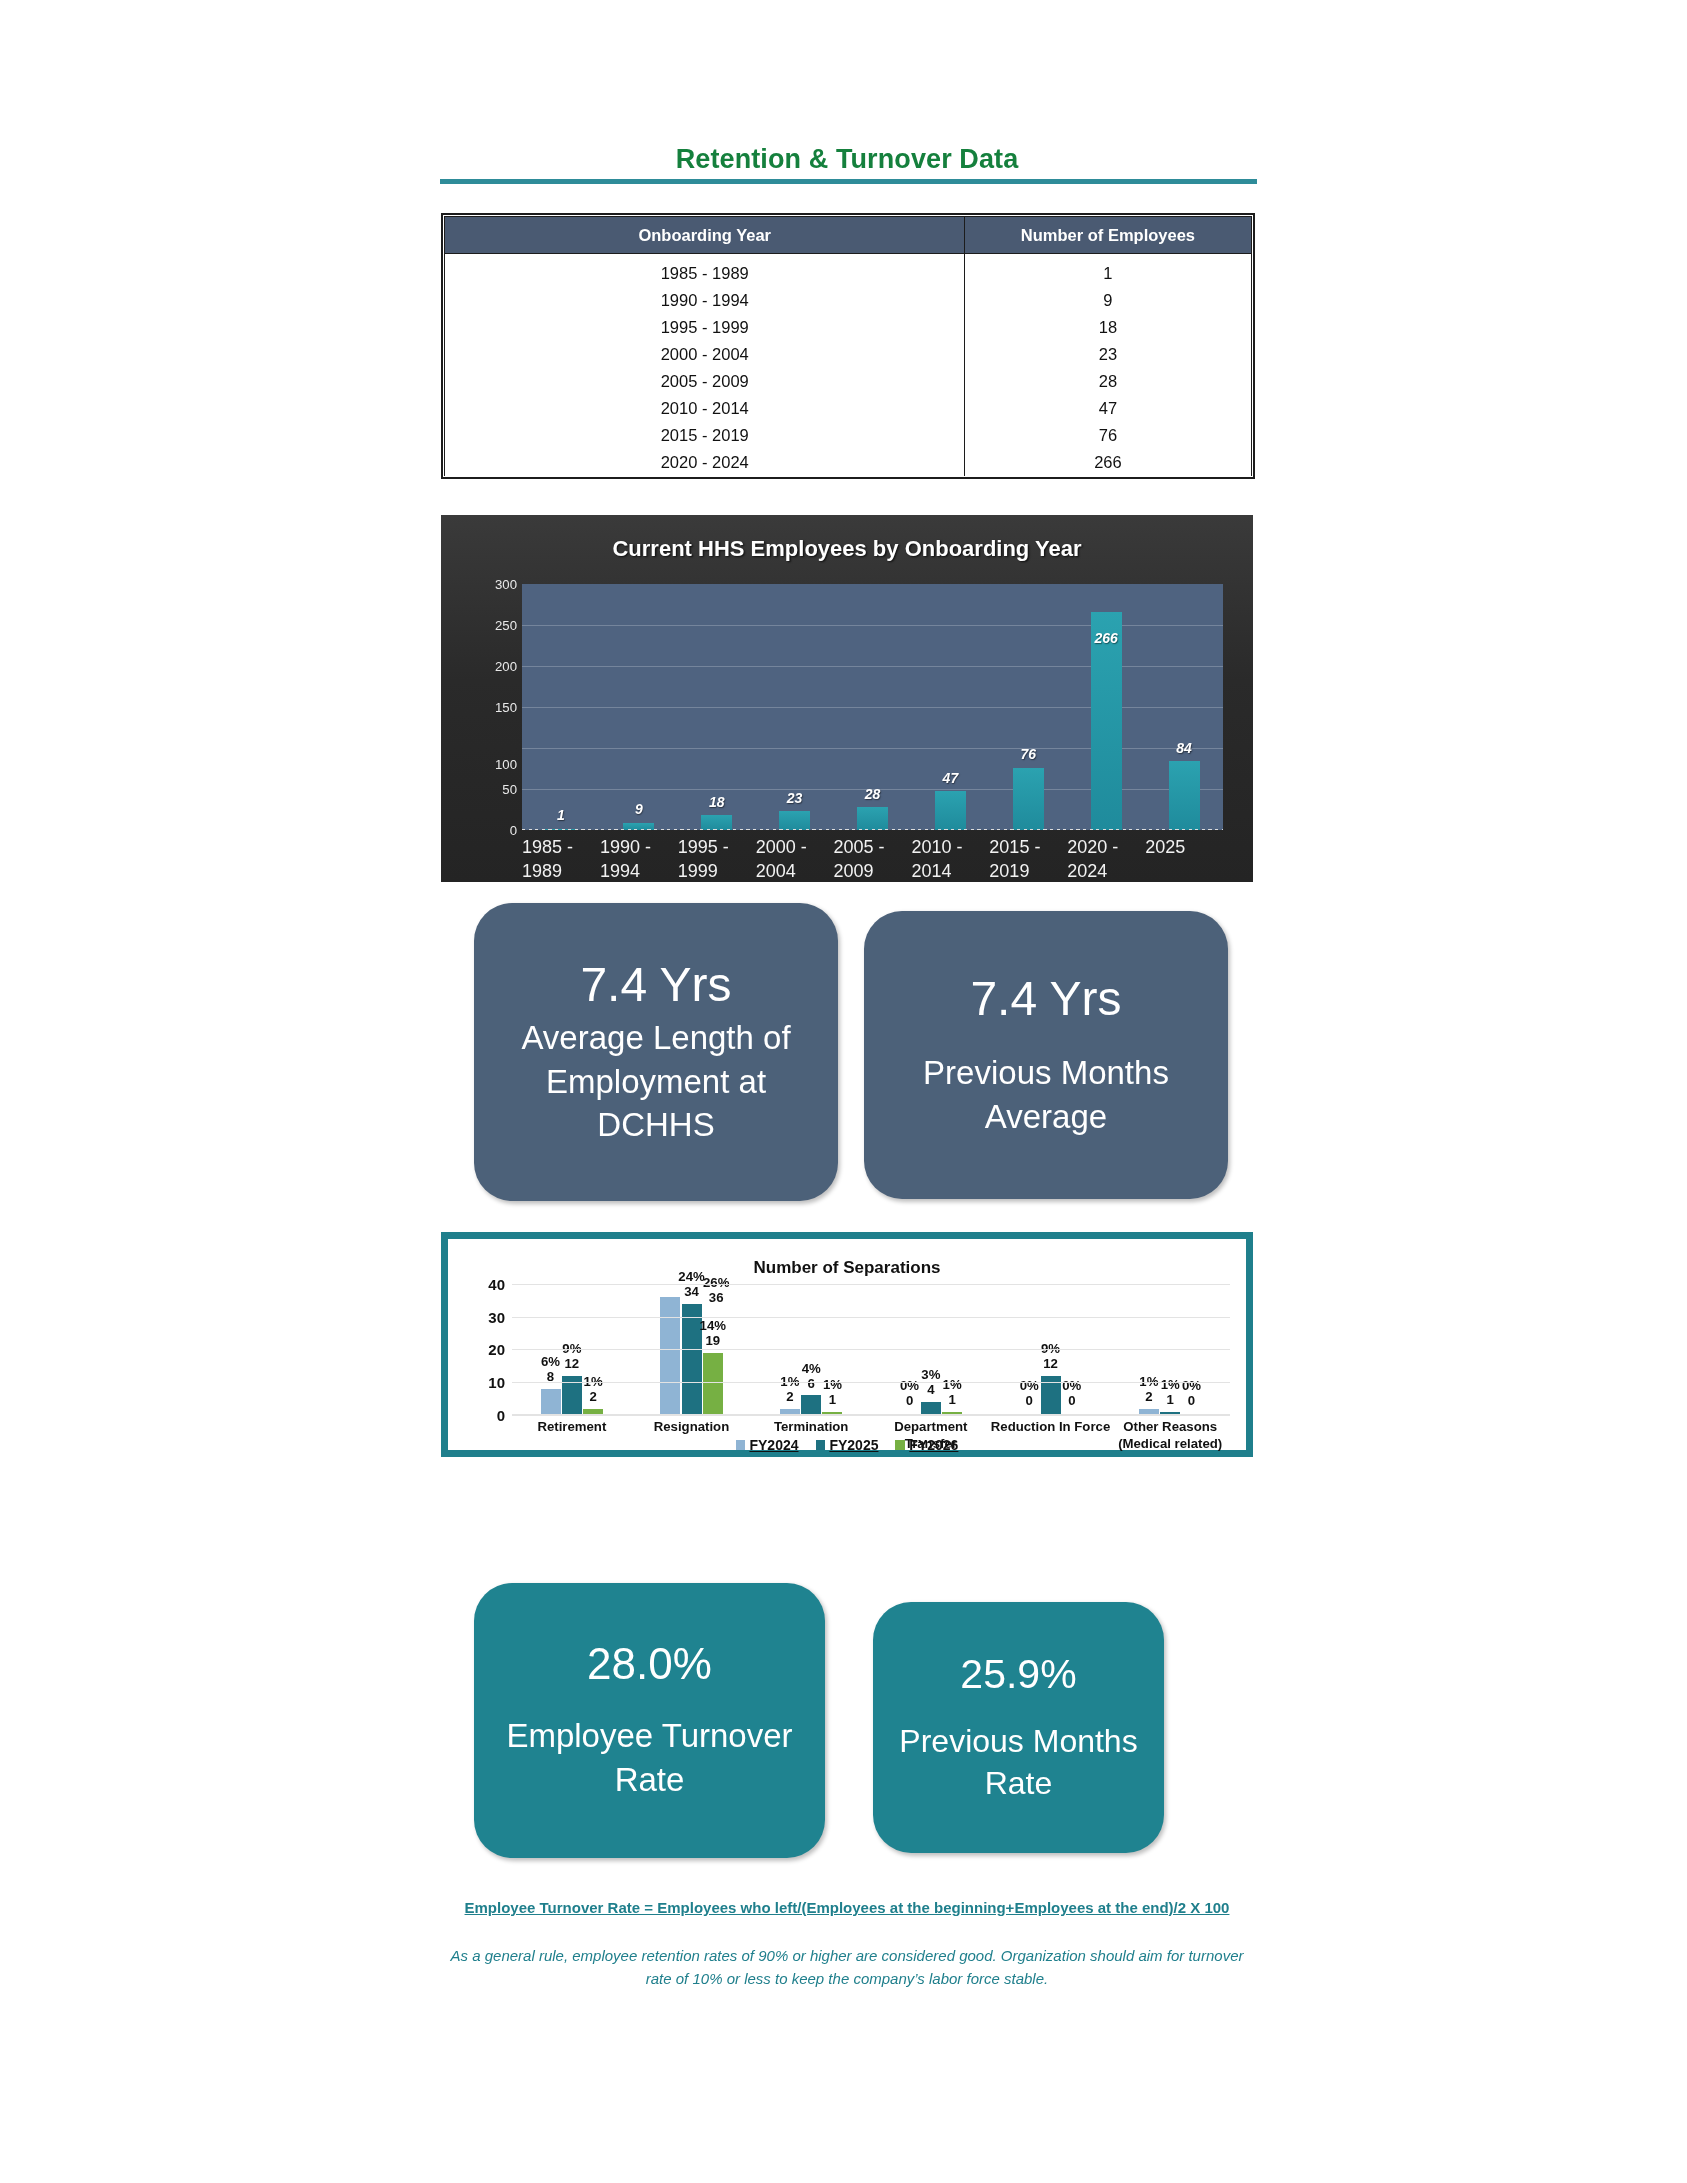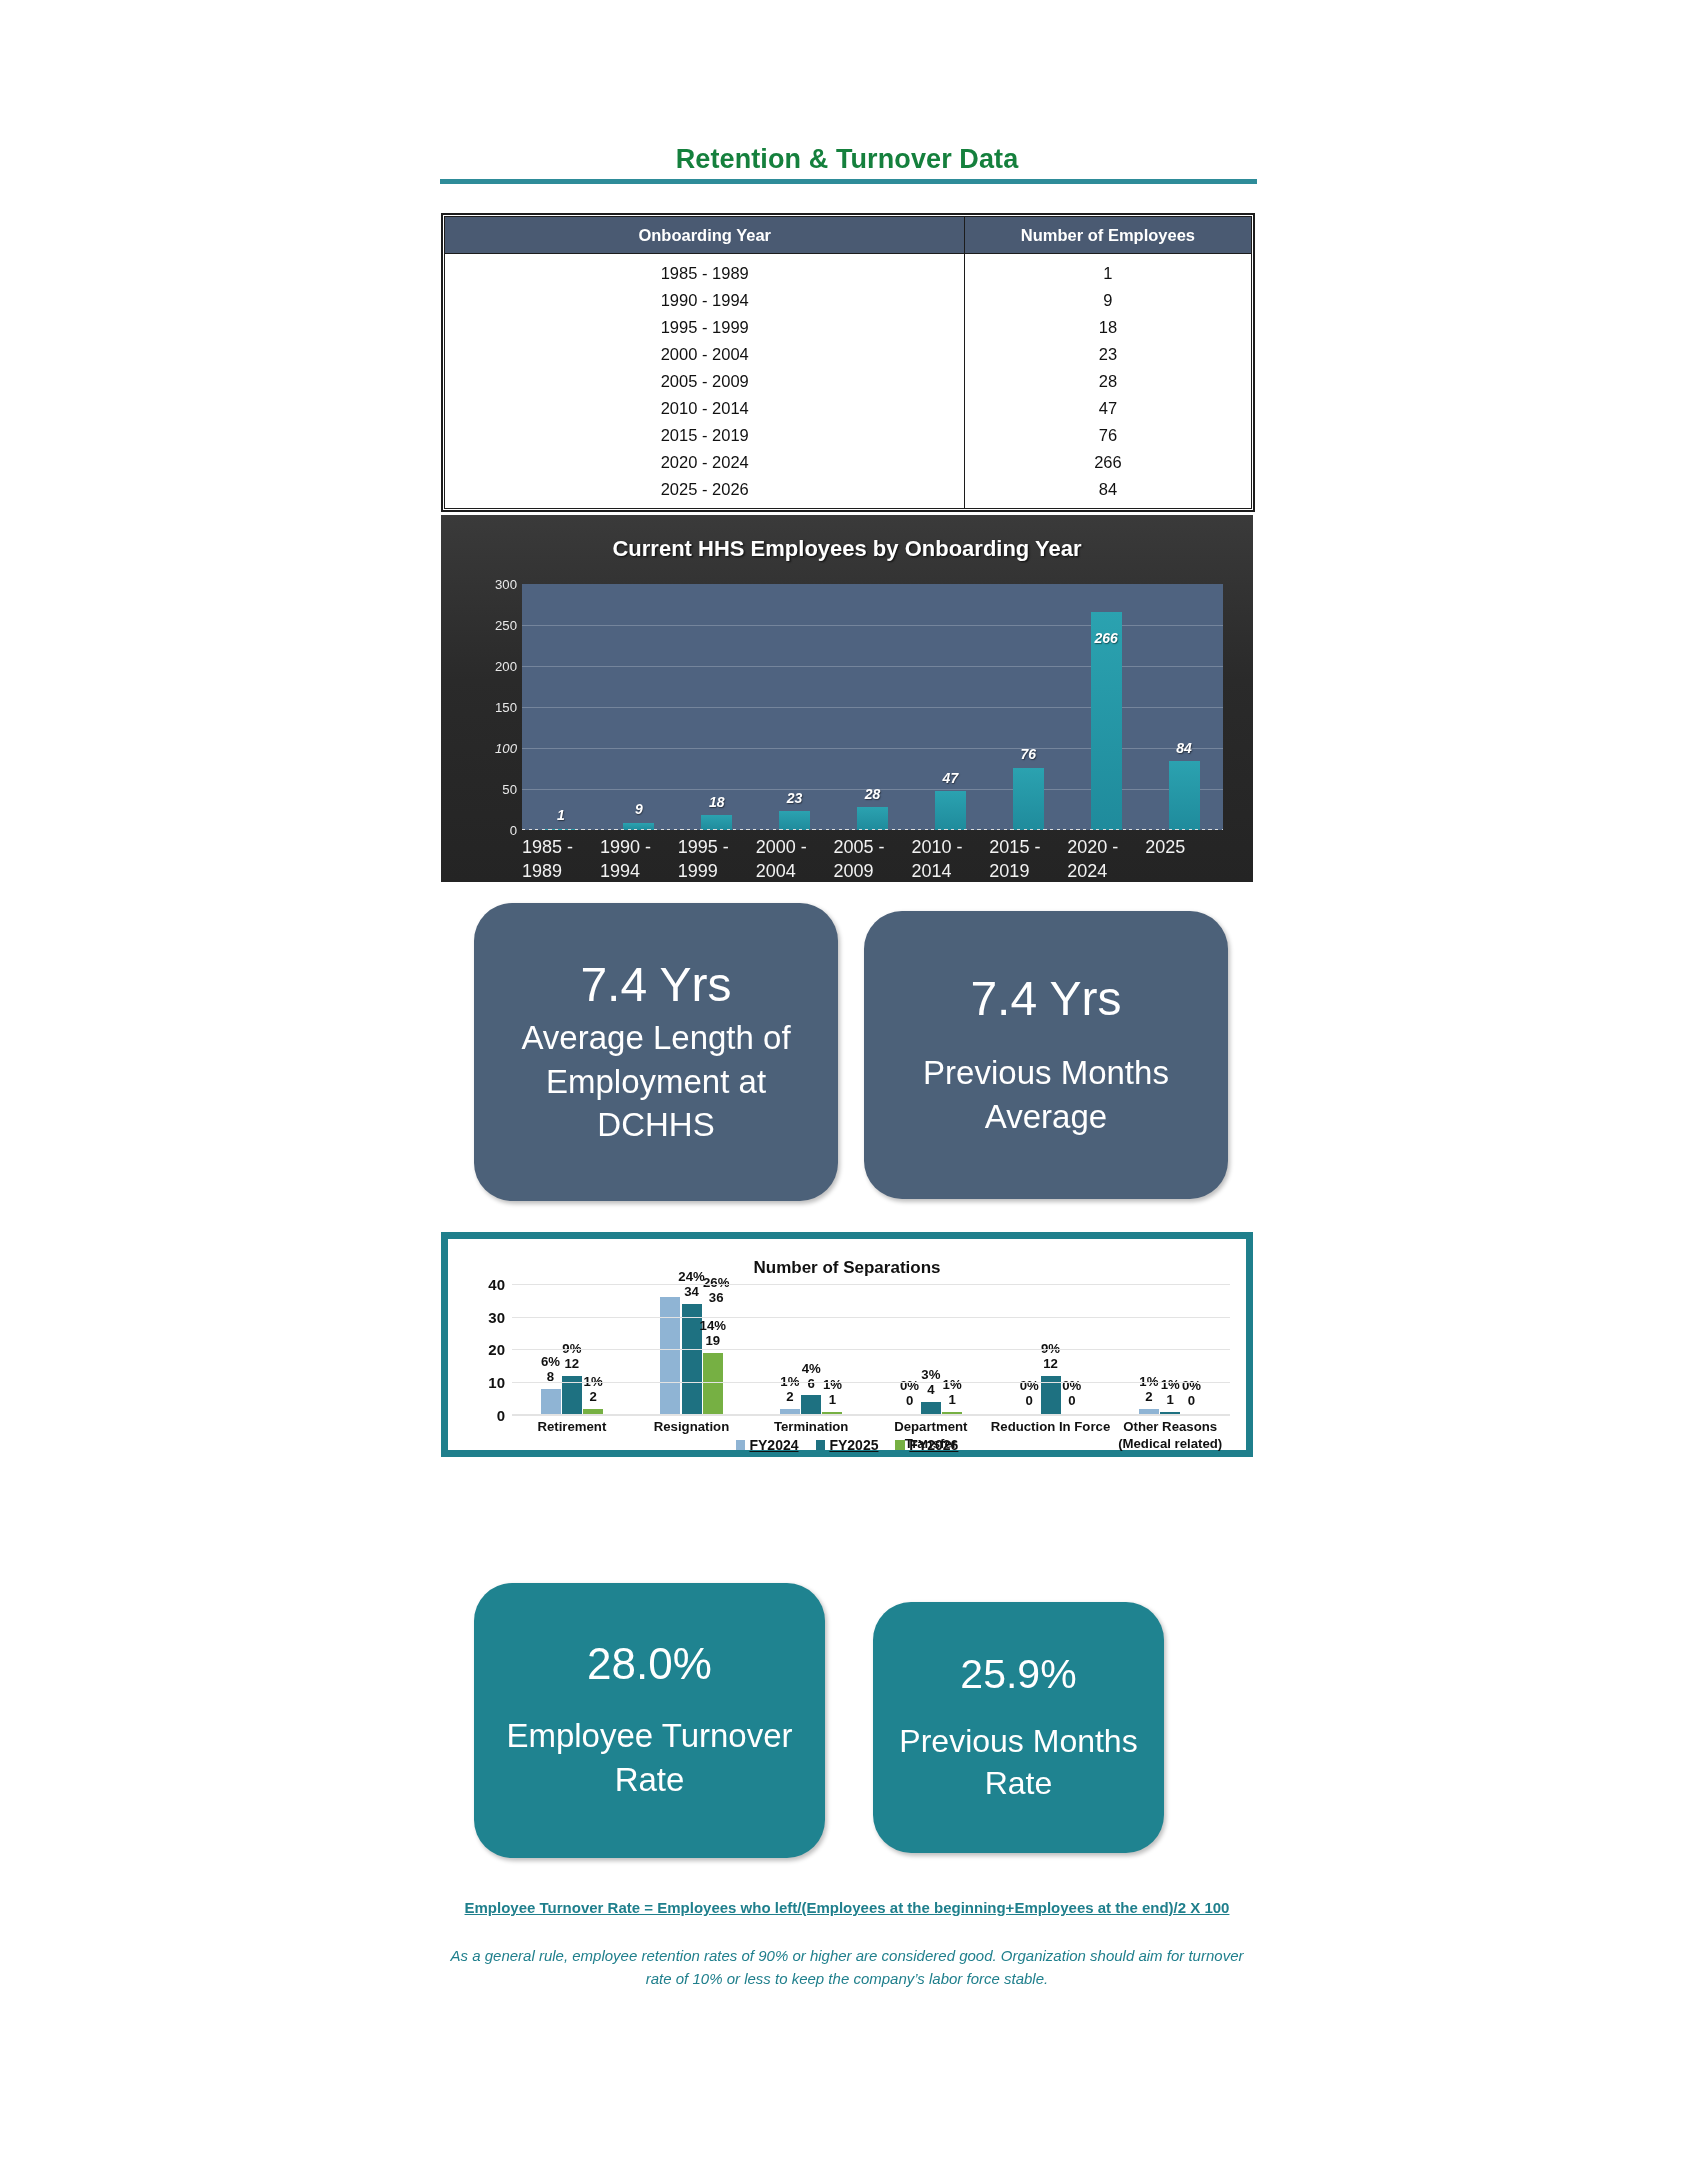--- a/index.html
+++ b/index.html
@@ -139,41 +139,37 @@
             <td>47</td>
           </tr>
           <tr>
             <td>2015 - 2019</td>
             <td>76</td>
           </tr>
           <tr>
             <td>2020 - 2024</td>
             <td>266</td>
           </tr>
-          <tr class="last">
-            <td>2025 - 2026</td>
-            <td>84</td>
-          </tr>
         </tbody>
     </table>
   </div>
 
   <div class="dark-chart">
     <div class="dc-title">Current HHS Employees by Onboarding Year</div>
     <div class="dc-plot" id="dc-plot">
         <div class="dc-grid" style="top: 205px;"></div>
         <div class="dc-grid" style="top: 164px;"></div>
         <div class="dc-grid" style="top: 123px;"></div>
         <div class="dc-grid" style="top: 82px;"></div>
         <div class="dc-grid" style="top: 41px;"></div>
       </div>
     <div class="dc-yaxis" id="dc-yaxis">
         <div class="dc-ylab" style="top: 253px;">0</div>
         <div class="dc-ylab" style="top: 212px;">50</div>
-        <div class="dc-ylab" style="top: 171px; font-style: italic;">100</div>
+        <div class="dc-ylab" style="top: 187px;">100</div>
         <div class="dc-ylab" style="top: 130px;">150</div>
         <div class="dc-ylab" style="top: 89px;">200</div>
         <div class="dc-ylab" style="top: 48px;">250</div>
         <div class="dc-ylab" style="top: 6.6px;">300</div>
       </div>
     <div class="dc-bars" id="dc-bars">
         <div class="dc-col">
           <div class="dc-bar" style="height: 1.3px;"></div>
           <div class="dc-val" style="bottom: 6.6px;">1</div>
         </div>

